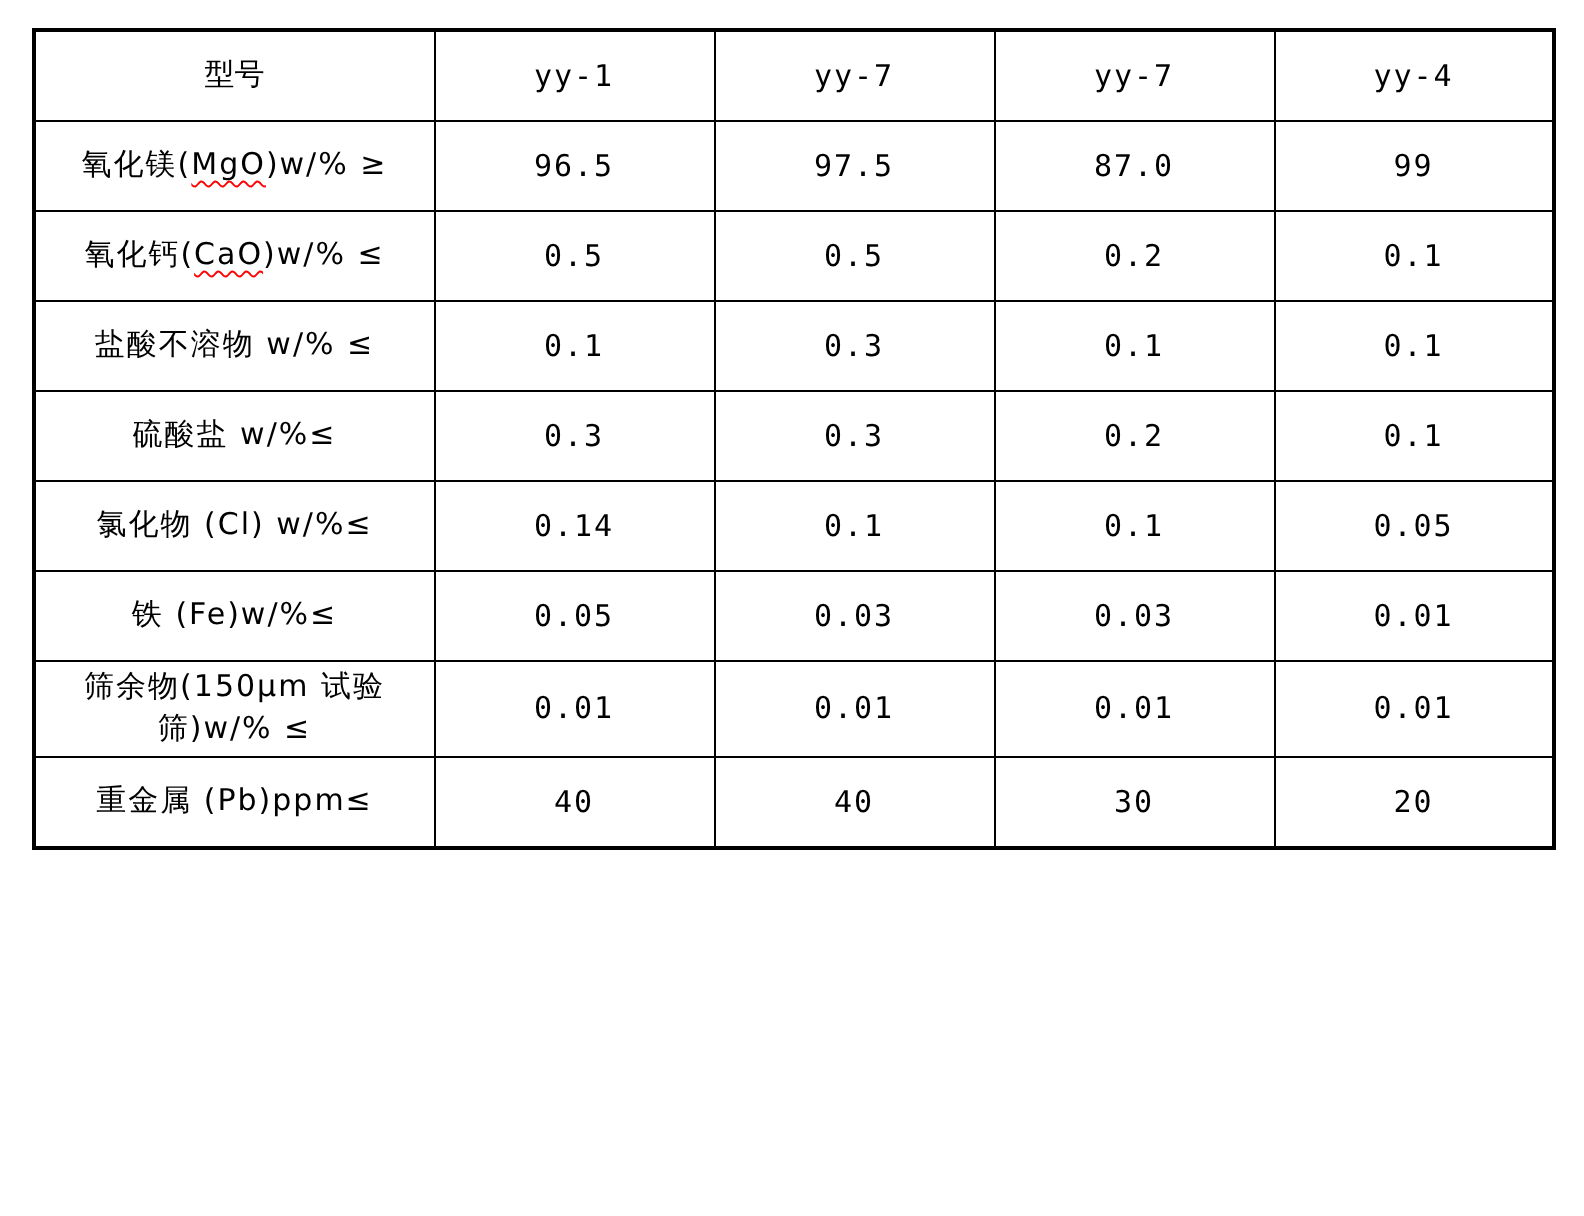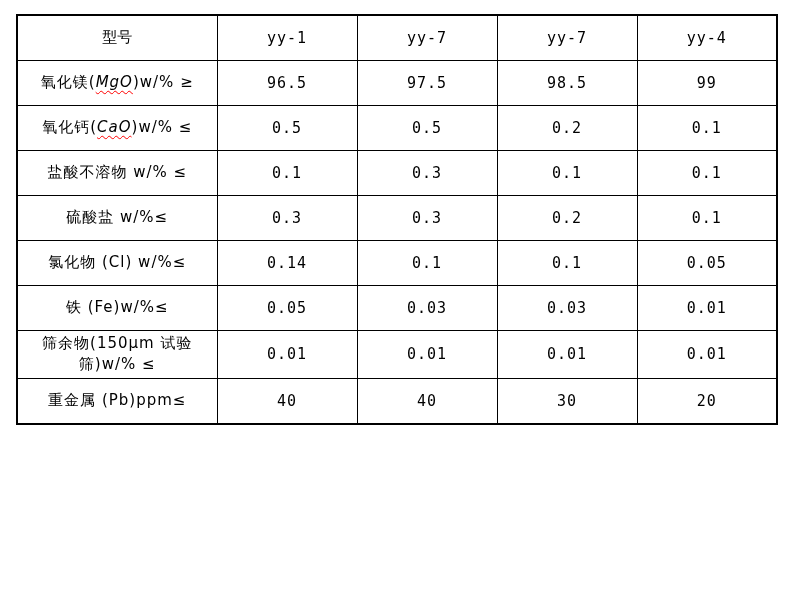--- a/index.html
+++ b/index.html
@@ -43,21 +43,20 @@
     font-family: "DejaVu Sans Mono", "DejaVu Sans", monospace;
     letter-spacing: 1px;
     font-size: 14.5px;
   }
   span.misspelled {
     text-decoration: underline;
     text-decoration-style: wavy;
     text-decoration-thickness: 1px;
     text-decoration-skip-ink: none;
     text-underline-offset: 3px;
-    font-style: italic;
   }
 </style>
 </head>
 <body>
 
 <div class="page">
   <table class="spec">
     <colgroup>
       <col class="c-label">
       <col class="c-val">
@@ -72,21 +71,21 @@
           <th class="latin">yy-7</th>
           <th class="latin">yy-7</th>
           <th class="latin">yy-4</th>
         </tr>
     </thead>
     <tbody>
         <tr>
           <td class="label">氧化镁(<span class="misspelled" style="text-decoration-color: rgb(255, 0, 0);">MgO</span>)w/% ≥</td>
           <td class="value">96.5</td>
           <td class="value">97.5</td>
-          <td class="value">98.5</td>
+          <td class="value">87.0</td>
           <td class="value">99</td>
         </tr>
         <tr>
           <td class="label">氧化钙(<span class="misspelled" style="text-decoration-color: rgb(255, 0, 0); margin-top: 20px;">CaO</span>)w/% ≤</td>
           <td class="value">0.5</td>
           <td class="value">0.5</td>
           <td class="value">0.2</td>
           <td class="value">0.1</td>
         </tr>
         <tr>

